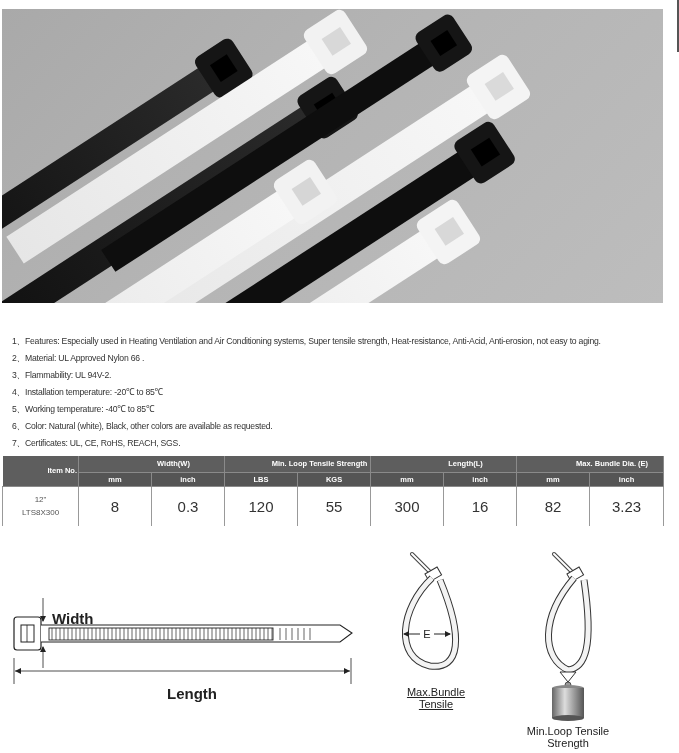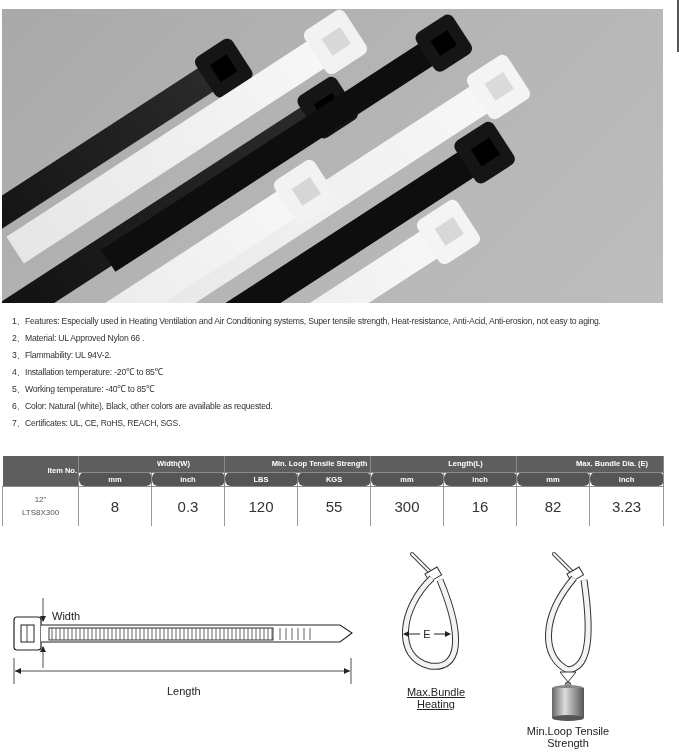--- a/index.html
+++ b/index.html
@@ -6,43 +6,43 @@
     html, body { width: 679px; height: 753px; background: #ffffff; overflow: hidden; }
     body { font-family: "Liberation Sans", sans-serif; color: #333; position: relative; }
 
     .photo {
       position: absolute; left: 2px; top: 9px; width: 661px; height: 294px;
       background: linear-gradient(135deg, #a9a9a9 0%, #b4b4b4 45%, #bdbdbd 100%);
       overflow: hidden;
     }
     .side-mark { position: absolute; left: 677px; top: 0; width: 2px; height: 52px; background: #555; }
 
-    .features { position: absolute; left: 12px; top: 312px; width: 660px; }
+    .features { position: absolute; left: 12px; top: 332px; width: 660px; }
     .features li {
       list-style: none; font-size: 9.6px; line-height: 17px; color: #333;
       letter-spacing: -0.25px; white-space: nowrap; transform: scaleX(0.9); transform-origin: left;
     }
 
     .spec-table {
       position: absolute; left: 2px; top: 456px; width: 661px; border-collapse: collapse; table-layout: fixed;
     }
     .spec-table th {
       background: #5e5e5e; color: #fff; font-weight: bold; font-size: 7.5px; text-align: center;
       border-right: 1px solid #8a8a8a; border-bottom: 1px solid #8a8a8a;
     }
     .spec-table tr.h1 th { height: 16px; padding-left: 44px; }
-    .spec-table tr.h2 th { height: 14px; background: #555; border-radius: 6px; }
+    .spec-table tr.h2 th { height: 14px; background: #555; }
     .spec-table td {
       height: 40px; text-align: center; font-size: 15px; color: #333; border-right: 1px solid #999;
       border-left: 1px solid #999;
     }
     .spec-table td.item { font-size: 8px; color: #555; line-height: 13px; }
 
     .diagram { position: absolute; left: 0; top: 590px; width: 370px; height: 110px; }
-    .lbl { position: absolute; font-size: 11px; color: #222; white-space: nowrap; }
+    .lbl { position: absolute; font-size: 15px; color: #222; white-space: nowrap; font-weight: bold; }
     .cap { position: absolute; font-size: 11px; color: #222; text-align: center; line-height: 12px; width: 120px; }
   </style>
 </head>
 <body>
 
 <div class="photo">
   <svg width="661" height="294" viewBox="0 0 661 294">
     <defs>
       <linearGradient id="bk" x1="0" y1="0" x2="1" y2="0">
         <stop offset="0" stop-color="#111"></stop>
@@ -258,21 +258,21 @@
   <path d="M42 30 C 10 60, 4 110, 40 118 C 70 122, 74 90, 50 32" fill="none" stroke="#333" stroke-width="7"></path>
   <path d="M42 30 C 10 60, 4 110, 40 118 C 70 122, 74 90, 50 32" fill="none" stroke="#f3f3f3" stroke-width="5"></path>
   <line x1="14" y1="86" x2="30" y2="86" stroke="#222" stroke-width="1"></line>
   <polygon points="13,86 19,83 19,89" fill="#222"></polygon>
   <line x1="44" y1="86" x2="60" y2="86" stroke="#222" stroke-width="1"></line>
   <polygon points="61,86 55,83 55,89" fill="#222"></polygon>
   <text x="37" y="90" font-size="11" text-anchor="middle" fill="#222" font-family="Liberation Sans, sans-serif">E</text>
 </svg>
 <div class="cap" style="left:376px;top:686px;text-decoration:underline;">
   <div>Max.Bundle</div>
-  <div>Heating</div>
+  <div>Tensile</div>
 </div>
 
 <svg style="position:absolute;left:530px;top:548px;" width="100" height="175" viewBox="0 0 100 175">
   <defs>
     <linearGradient id="metal" x1="0" y1="0" x2="1" y2="0">
       <stop offset="0" stop-color="#666"></stop>
         <stop offset="0.4" stop-color="#ddd"></stop>
         <stop offset="1" stop-color="#555"></stop>
     </linearGradient>
   </defs>

